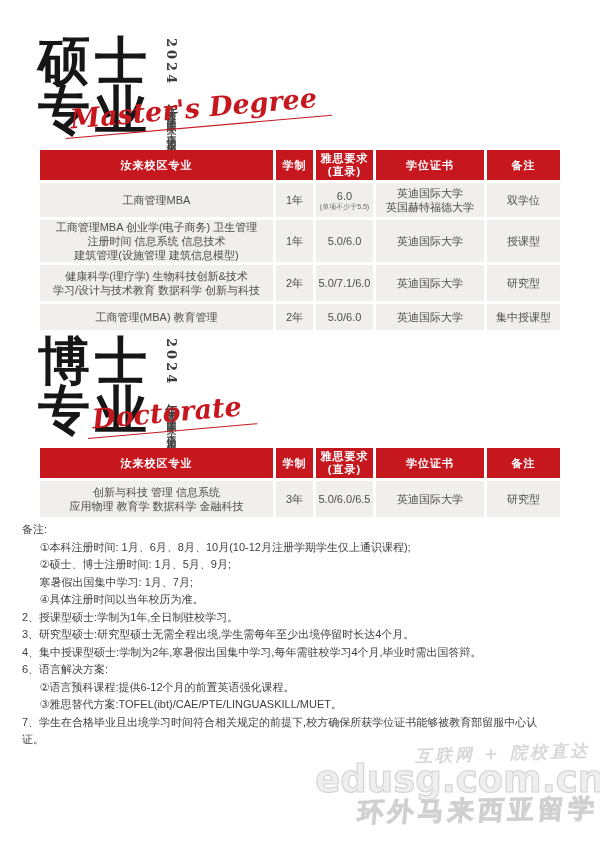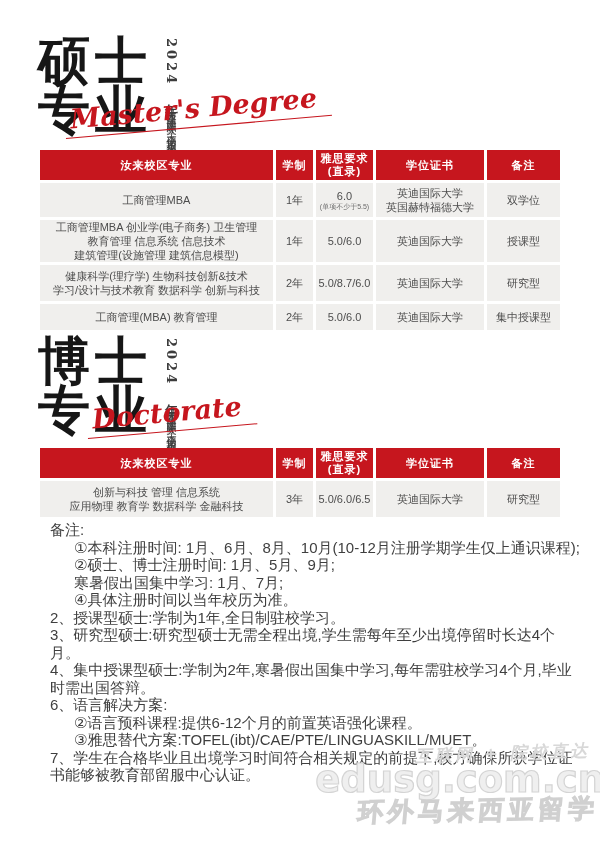--- a/index.html
+++ b/index.html
@@ -40,21 +40,21 @@
   .t-doctorate{top:448px;grid-template-rows:30px 36px;}
   .cell{
     display:flex;flex-direction:column;align-items:center;justify-content:center;
     text-align:center;white-space:pre-line;
   }
   .cell.head{background:#c6161e;color:#ffffff;font-weight:700;line-height:13px;letter-spacing:1px;}
   .cell.body{background:#f0efed;color:#4d4d4d;line-height:14px;padding:2px 3px;}
   .ielts-note{font-size:7px;color:#6a6a6a;line-height:8px;}
 
   
-  .notes{position:absolute;left:50px;top:521px;width:530px;font-size:15px;line-height:17.5px;color:#3f3f3f;}
+  .notes{position:absolute;left:22px;top:521px;width:530px;font-size:11px;line-height:17.5px;color:#3f3f3f;}
   .notes p{margin:0;}
   .notes p.ind{text-indent:1.6em;}
 
   
   .wm{position:absolute;pointer-events:none;}
   .wm-slogan{
     right:10px;top:742px;font-size:17px;font-style:italic;font-weight:700;
     letter-spacing:3px;color:#d8d8d8;transform:rotate(-2deg);
     font-family:"DejaVu Serif",serif;white-space:nowrap;
   }
@@ -98,31 +98,31 @@
     <div class="cell body">1年</div>
     <div class="cell body">
       <span>6.0</span>
       <span class="ielts-note">(单项不少于5.5)</span>
     </div>
     <div class="cell body">英迪国际大学
 英国赫特福德大学</div>
     <div class="cell body">双学位</div>
 
     <div class="cell body">工商管理MBA 创业学(电子商务) 卫生管理
-教育管理 信息系统 信息技术
+注册时间 信息系统 信息技术
 建筑管理(设施管理 建筑信息模型)</div>
     <div class="cell body">1年</div>
     <div class="cell body">5.0/6.0</div>
     <div class="cell body">英迪国际大学</div>
     <div class="cell body">授课型</div>
 
     <div class="cell body">健康科学(理疗学) 生物科技创新&amp;技术
 学习/设计与技术教育 数据科学 创新与科技</div>
     <div class="cell body">2年</div>
-    <div class="cell body">5.0/8.7/6.0</div>
+    <div class="cell body">5.0/7.1/6.0</div>
     <div class="cell body">英迪国际大学</div>
     <div class="cell body">研究型</div>
 
     <div class="cell body">工商管理(MBA) 教育管理</div>
     <div class="cell body">2年</div>
     <div class="cell body">5.0/6.0</div>
     <div class="cell body">英迪国际大学</div>
     <div class="cell body">集中授课型</div>
   </div>
 

